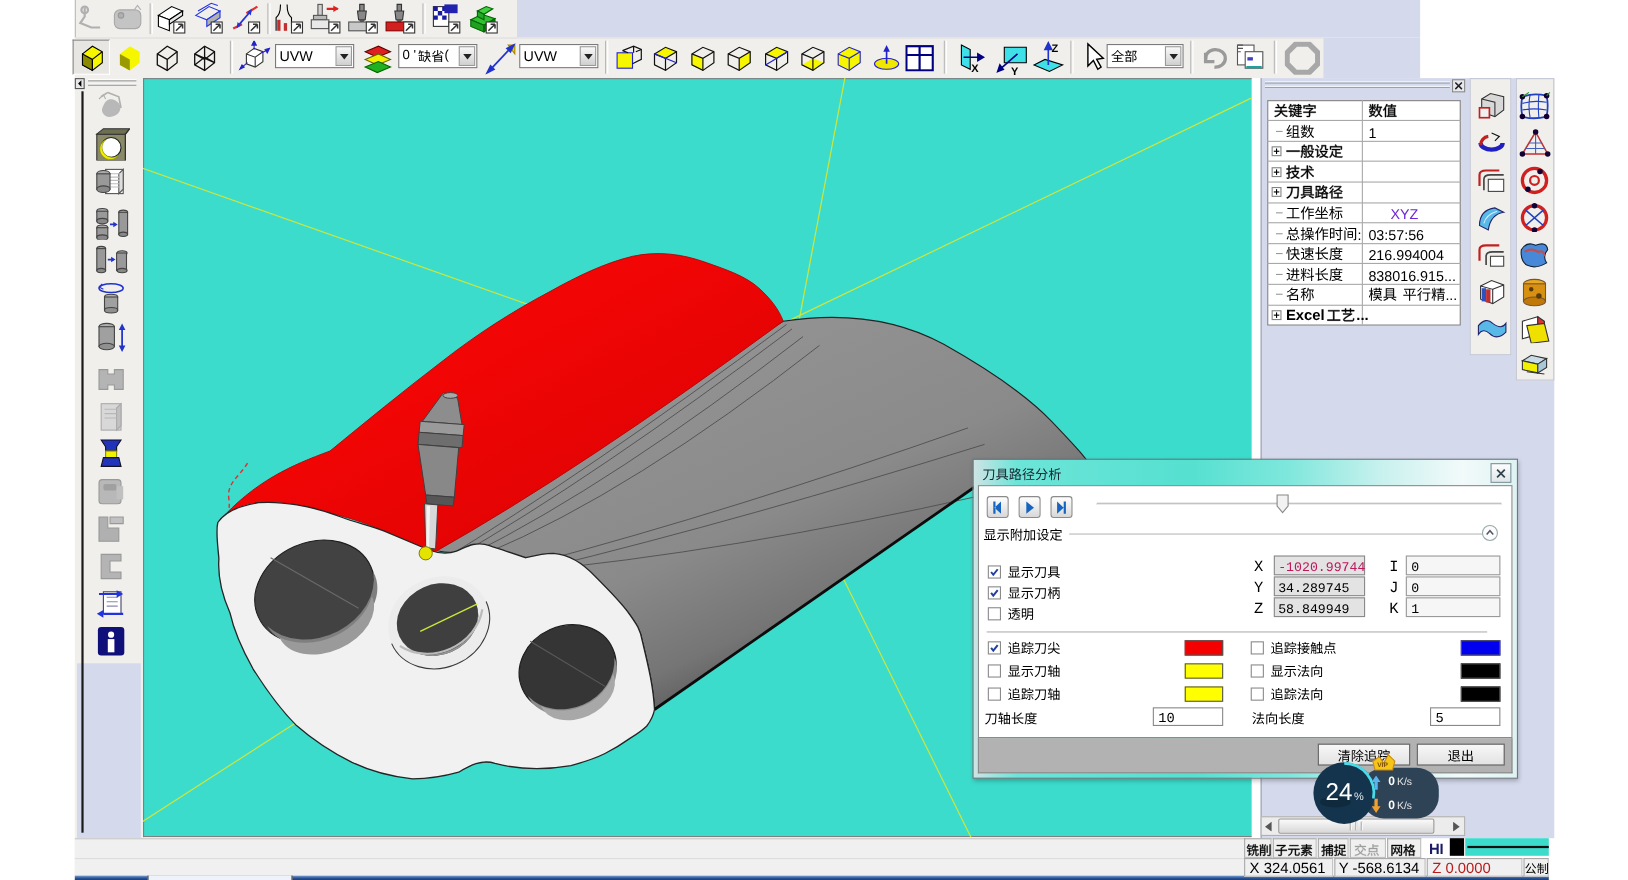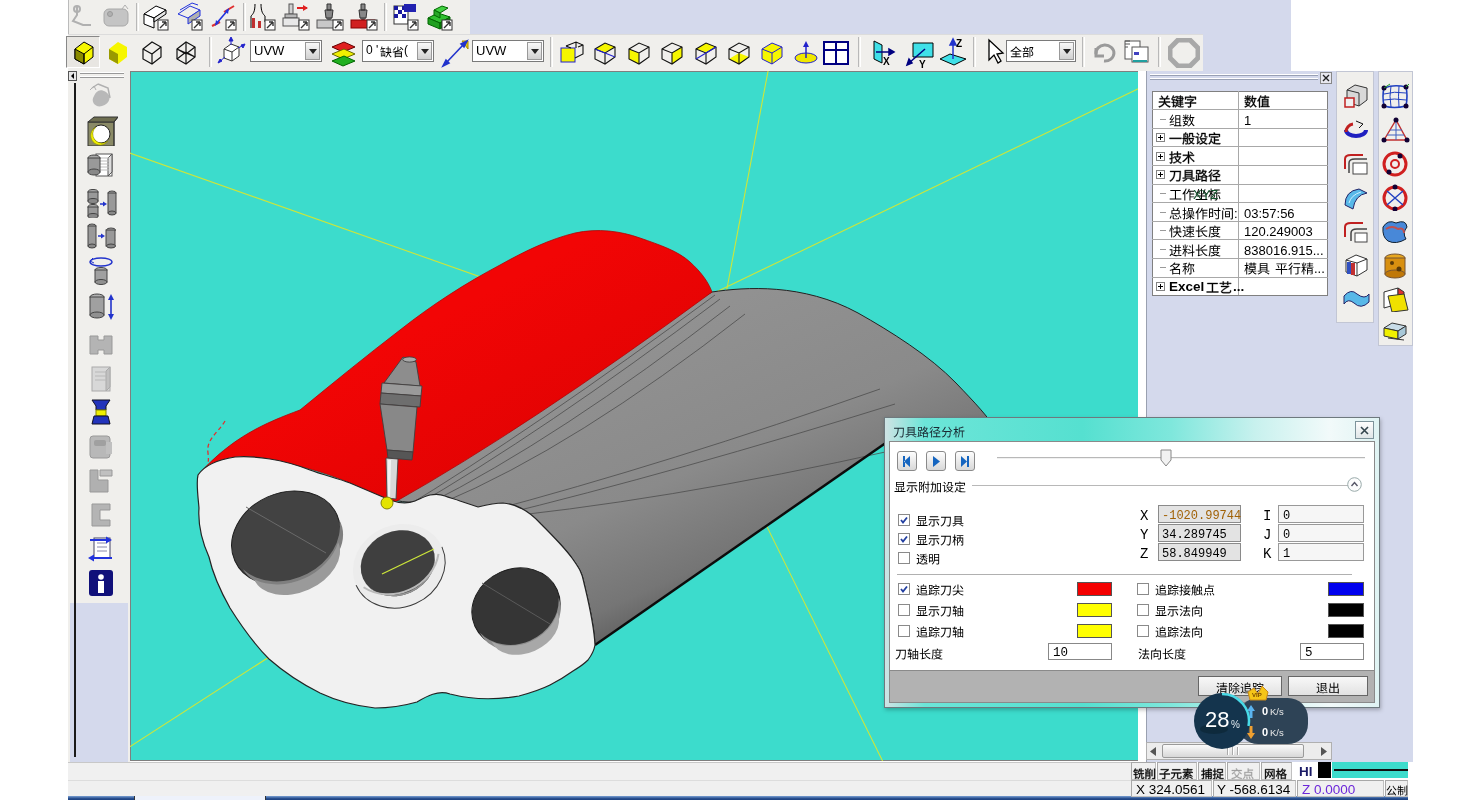--- a/index.html
+++ b/index.html
@@ -161,21 +161,21 @@
       </svg></div>
 <div style="position:absolute;left:1160px;top:193.0px;width:6px;height:1px;background:#9a9a9a;"></div>
 <div style="position:absolute;left:1169px;top:187.0px;width:52px;height:13px"><svg width="52" height="13" viewBox="0 0 52 13">
         <g fill="#000" transform="translate(0,11.44) scale(0.01300,-0.01300)">
           <path transform="translate(0,0)" d="M52 72V-3H951V72H539V650H900V727H104V650H456V72Z"></path>
           <path transform="translate(1000,0)" d="M526 828C476 681 395 536 305 442C322 430 351 404 363 391C414 447 463 520 506 601H575V-79H651V164H952V235H651V387H939V456H651V601H962V673H542C563 717 582 763 598 809ZM285 836C229 684 135 534 36 437C50 420 72 379 80 362C114 397 147 437 179 481V-78H254V599C293 667 329 741 357 814Z"></path>
           <path transform="translate(2000,0)" d="M734 791C703 636 637 505 536 424V828H460V294H125V222H460V30H53V-41H950V30H536V222H881V294H536V413C553 400 577 377 588 365C642 411 687 470 724 540C789 475 859 398 895 347L948 401C907 455 824 539 755 605C777 658 795 716 808 778ZM244 794C210 625 143 483 37 395C54 383 84 357 96 342C155 396 204 466 243 548C295 494 351 432 380 391L432 445C398 490 329 560 272 616C291 667 307 723 319 782Z"></path>
           <path transform="translate(3000,0)" d="M466 764V693H902V764ZM779 325C826 225 873 95 888 16L957 41C940 120 892 247 843 345ZM491 342C465 236 420 129 364 57C381 49 411 28 425 18C479 94 529 211 560 327ZM422 525V454H636V18C636 5 632 1 617 0C604 0 557 -1 505 1C515 -22 526 -54 529 -76C599 -76 645 -74 674 -62C703 -49 712 -26 712 17V454H956V525ZM202 840V628H49V558H186C153 434 88 290 24 215C38 196 58 165 66 145C116 209 165 314 202 422V-79H277V444C311 395 351 333 368 301L412 360C392 388 306 498 277 531V558H408V628H277V840Z"></path>
         </g>
       </svg></div>
-<div style="position:absolute;left:1193px;top:187.0px;font:normal 13px 'Liberation Sans', sans-serif;color:#14532d;white-space:pre;">XYZ</div>
+<div style="position:absolute;left:1264px;top:187.0px;font:normal 13px 'Liberation Sans', sans-serif;color:#6d28d9;white-space:pre;">XYZ</div>
 <div style="position:absolute;left:1160px;top:211.60000000000002px;width:6px;height:1px;background:#9a9a9a;"></div>
 <div style="position:absolute;left:1169px;top:205.60000000000002px;width:65px;height:13px"><svg width="65" height="13" viewBox="0 0 65 13">
         <g fill="#000" transform="translate(0,11.44) scale(0.01300,-0.01300)">
           <path transform="translate(0,0)" d="M759 214C816 145 875 52 897 -10L958 28C936 91 875 180 816 247ZM412 269C478 224 554 153 591 104L647 152C609 199 532 267 465 311ZM281 241V34C281 -47 312 -69 431 -69C455 -69 630 -69 656 -69C748 -69 773 -41 784 74C762 78 730 90 713 101C707 13 700 -1 650 -1C611 -1 464 -1 435 -1C371 -1 360 5 360 35V241ZM137 225C119 148 84 60 43 9L112 -24C157 36 190 130 208 212ZM265 567H737V391H265ZM186 638V319H820V638H657C692 689 729 751 761 808L684 839C658 779 614 696 575 638H370L429 668C411 715 365 784 321 836L257 806C299 755 341 685 358 638Z"></path>
           <path transform="translate(1000,0)" d="M527 742H758V637H527ZM461 799V580H827V799ZM420 480H552V366H420ZM730 480H866V366H730ZM159 840V638H46V568H159V349C113 333 71 319 37 308L56 236L159 275V8C159 -4 156 -7 145 -7C136 -7 106 -8 72 -7C82 -26 91 -57 94 -74C145 -74 178 -72 200 -61C222 -49 230 -30 230 8V302L329 340L317 407L230 375V568H323V638H230V840ZM606 310V234H342V171H559C490 97 381 33 277 1C292 -13 314 -40 324 -58C426 -21 533 48 606 130V-81H677V135C740 59 833 -12 918 -49C930 -31 951 -5 967 9C879 40 783 103 722 171H951V234H677V310H929V535H670V310H613V535H361V310Z"></path>
           <path transform="translate(2000,0)" d="M526 828C476 681 395 536 305 442C322 430 351 404 363 391C414 447 463 520 506 601H575V-79H651V164H952V235H651V387H939V456H651V601H962V673H542C563 717 582 763 598 809ZM285 836C229 684 135 534 36 437C50 420 72 379 80 362C114 397 147 437 179 481V-78H254V599C293 667 329 741 357 814Z"></path>
           <path transform="translate(3000,0)" d="M474 452C527 375 595 269 627 208L693 246C659 307 590 409 536 485ZM324 402V174H153V402ZM324 469H153V688H324ZM81 756V25H153V106H394V756ZM764 835V640H440V566H764V33C764 13 756 6 736 6C714 4 640 4 562 7C573 -15 585 -49 590 -70C690 -70 754 -69 790 -56C826 -44 840 -22 840 33V566H962V640H840V835Z"></path>
           <path transform="translate(4000,0)" d="M91 615V-80H168V615ZM106 791C152 747 204 684 227 644L289 684C265 726 211 785 164 827ZM379 295H619V160H379ZM379 491H619V358H379ZM311 554V98H690V554ZM352 784V713H836V11C836 -2 832 -6 819 -7C806 -7 765 -8 723 -6C733 -25 743 -57 747 -75C808 -75 851 -75 878 -63C904 -50 913 -31 913 11V784Z"></path>
         </g>
       </svg></div>
@@ -183,21 +183,21 @@
 <div style="position:absolute;left:1244px;top:205.60000000000002px;font:normal 13px 'Liberation Sans', sans-serif;color:#000;white-space:pre;">03:57:56</div>
 <div style="position:absolute;left:1160px;top:230.20000000000002px;width:6px;height:1px;background:#9a9a9a;"></div>
 <div style="position:absolute;left:1169px;top:224.20000000000002px;width:52px;height:13px"><svg width="52" height="13" viewBox="0 0 52 13">
         <g fill="#000" transform="translate(0,11.44) scale(0.01300,-0.01300)">
           <path transform="translate(0,0)" d="M170 840V-79H245V840ZM80 647C73 566 55 456 28 390L87 369C114 442 132 558 137 639ZM247 656C277 596 309 517 321 469L377 497C365 544 331 621 300 679ZM805 381H650C654 424 655 466 655 507V610H805ZM580 840V681H384V610H580V507C580 467 579 424 575 381H330V308H565C539 185 473 62 297 -26C314 -40 340 -68 350 -84C518 9 594 133 628 260C686 103 779 -21 920 -83C931 -61 956 -29 974 -13C834 38 738 160 684 308H965V381H879V681H655V840Z"></path>
           <path transform="translate(1000,0)" d="M68 760C124 708 192 634 223 587L283 632C250 679 181 750 125 799ZM266 483H48V413H194V100C148 84 95 42 42 -9L89 -72C142 -10 194 43 231 43C254 43 285 14 327 -11C397 -50 482 -61 600 -61C695 -61 869 -55 941 -50C942 -29 954 5 962 24C865 14 717 7 602 7C494 7 408 13 344 50C309 69 286 87 266 97ZM428 528H587V400H428ZM660 528H827V400H660ZM587 839V736H318V671H587V588H358V340H554C496 255 398 174 306 135C322 121 344 96 355 78C437 121 525 198 587 283V49H660V281C744 220 833 147 880 95L928 145C875 201 773 279 684 340H899V588H660V671H945V736H660V839Z"></path>
           <path transform="translate(2000,0)" d="M769 818C682 714 536 619 395 561C414 547 444 517 458 500C593 567 745 671 844 786ZM56 449V374H248V55C248 15 225 0 207 -7C219 -23 233 -56 238 -74C262 -59 300 -47 574 27C570 43 567 75 567 97L326 38V374H483C564 167 706 19 914 -51C925 -28 949 3 967 20C775 75 635 202 561 374H944V449H326V835H248V449Z"></path>
           <path transform="translate(3000,0)" d="M386 644V557H225V495H386V329H775V495H937V557H775V644H701V557H458V644ZM701 495V389H458V495ZM757 203C713 151 651 110 579 78C508 111 450 153 408 203ZM239 265V203H369L335 189C376 133 431 86 497 47C403 17 298 -1 192 -10C203 -27 217 -56 222 -74C347 -60 469 -35 576 7C675 -37 792 -65 918 -80C927 -61 946 -31 962 -15C852 -5 749 15 660 46C748 93 821 157 867 243L820 268L807 265ZM473 827C487 801 502 769 513 741H126V468C126 319 119 105 37 -46C56 -52 89 -68 104 -80C188 78 201 309 201 469V670H948V741H598C586 773 566 813 548 845Z"></path>
         </g>
       </svg></div>
-<div style="position:absolute;left:1244px;top:224.20000000000002px;font:normal 13px 'Liberation Sans', sans-serif;color:#000;white-space:pre;">120.249003</div>
+<div style="position:absolute;left:1244px;top:224.20000000000002px;font:normal 13px 'Liberation Sans', sans-serif;color:#000;white-space:pre;">216.994004</div>
 <div style="position:absolute;left:1160px;top:248.8px;width:6px;height:1px;background:#9a9a9a;"></div>
 <div style="position:absolute;left:1169px;top:242.8px;width:52px;height:13px"><svg width="52" height="13" viewBox="0 0 52 13">
         <g fill="#000" transform="translate(0,11.44) scale(0.01300,-0.01300)">
           <path transform="translate(0,0)" d="M81 778C136 728 203 655 234 609L292 657C259 701 190 770 135 819ZM720 819V658H555V819H481V658H339V586H481V469L479 407H333V335H471C456 259 423 185 348 128C364 117 392 89 402 74C491 142 530 239 545 335H720V80H795V335H944V407H795V586H924V658H795V819ZM555 586H720V407H553L555 468ZM262 478H50V408H188V121C143 104 91 60 38 2L88 -66C140 2 189 61 223 61C245 61 277 28 319 2C388 -42 472 -53 596 -53C691 -53 871 -47 942 -43C943 -21 955 15 964 35C867 24 716 16 598 16C485 16 401 23 335 64C302 85 281 104 262 115Z"></path>
           <path transform="translate(1000,0)" d="M54 762C80 692 104 600 108 540L168 555C161 615 138 707 109 777ZM377 780C363 712 334 613 311 553L360 537C386 594 418 688 443 763ZM516 717C574 682 643 627 674 589L714 646C681 684 612 735 554 769ZM465 465C524 433 597 381 632 345L669 405C634 441 560 488 500 518ZM47 504V434H188C152 323 89 191 31 121C44 102 62 70 70 48C119 115 170 225 208 333V-79H278V334C315 276 361 200 379 162L429 221C407 254 307 388 278 420V434H442V504H278V837H208V504ZM440 203 453 134 765 191V-79H837V204L966 227L954 296L837 275V840H765V262Z"></path>
           <path transform="translate(2000,0)" d="M769 818C682 714 536 619 395 561C414 547 444 517 458 500C593 567 745 671 844 786ZM56 449V374H248V55C248 15 225 0 207 -7C219 -23 233 -56 238 -74C262 -59 300 -47 574 27C570 43 567 75 567 97L326 38V374H483C564 167 706 19 914 -51C925 -28 949 3 967 20C775 75 635 202 561 374H944V449H326V835H248V449Z"></path>
           <path transform="translate(3000,0)" d="M386 644V557H225V495H386V329H775V495H937V557H775V644H701V557H458V644ZM701 495V389H458V495ZM757 203C713 151 651 110 579 78C508 111 450 153 408 203ZM239 265V203H369L335 189C376 133 431 86 497 47C403 17 298 -1 192 -10C203 -27 217 -56 222 -74C347 -60 469 -35 576 7C675 -37 792 -65 918 -80C927 -61 946 -31 962 -15C852 -5 749 15 660 46C748 93 821 157 867 243L820 268L807 265ZM473 827C487 801 502 769 513 741H126V468C126 319 119 105 37 -46C56 -52 89 -68 104 -80C188 78 201 309 201 469V670H948V741H598C586 773 566 813 548 845Z"></path>
         </g>
       </svg></div>
 <div style="position:absolute;left:1244px;top:242.8px;font:normal 13px 'Liberation Sans', sans-serif;color:#000;white-space:pre;">838016.915...</div>
@@ -309,21 +309,21 @@
       </svg></div>
 <div style="position:absolute;left:898px;top:552px;width:12px;height:12px;background:#fff;border:1px solid #8a8a8a;"></div>
 <div style="position:absolute;left:916px;top:551px;width:24px;height:12px"><svg width="24" height="12" viewBox="0 0 24 12">
         <g fill="#000" transform="translate(0,10.56) scale(0.01200,-0.01200)">
           <path transform="translate(0,0)" d="M61 765C119 716 187 646 216 597L278 644C246 692 177 760 118 806ZM854 824C736 797 518 780 338 773C345 758 353 734 355 719C430 721 512 725 593 732V655H313V596H547C480 526 377 462 283 431C298 418 318 393 329 377C421 413 523 483 593 561V427H665V564C732 487 831 417 923 381C934 398 954 423 969 436C874 465 773 528 709 596H952V655H665V738C754 747 837 759 903 773ZM392 403V344H508C490 237 446 158 309 115C324 102 343 76 350 60C506 113 558 210 579 344H699C691 312 683 280 674 255H844C835 180 826 147 813 135C805 128 797 127 780 127C763 127 716 128 668 132C678 115 685 91 686 74C736 70 784 70 808 72C835 73 854 78 870 94C892 115 904 166 916 283C917 293 918 311 918 311H756L777 403ZM251 456H56V386H179V83C136 63 90 27 45 -15L95 -80C152 -18 206 34 243 34C265 34 296 5 335 -19C401 -58 484 -68 600 -68C698 -68 867 -63 945 -58C946 -36 958 1 966 20C867 10 715 3 601 3C495 3 411 9 349 46C301 74 278 98 251 100Z"></path>
           <path transform="translate(1000,0)" d="M338 451V252H151V451ZM338 519H151V710H338ZM80 779V88H151V182H408V779ZM854 727V554H574V727ZM501 797V441C501 285 484 94 314 -35C330 -46 358 -71 369 -87C484 1 535 122 558 241H854V19C854 1 847 -5 829 -5C812 -6 749 -7 684 -4C695 -25 708 -57 711 -78C798 -78 852 -76 885 -64C917 -52 928 -28 928 19V797ZM854 486V309H568C573 354 574 399 574 440V486Z"></path>
         </g>
       </svg></div>
 <div style="position:absolute;left:1140px;top:508px;font:normal 14px 'Liberation Mono', monospace;color:#000;white-space:pre;">X</div>
 <div style="position:absolute;left:1158px;top:505px;width:83px;height:18px;background:#e3e3e3;border:1px solid #8a8a8a;"></div>
-<div style="position:absolute;left:1162px;top:509px;font:normal 12px 'Liberation Mono', monospace;color:#a16207;white-space:pre;">-1020.99744</div>
+<div style="position:absolute;left:1162px;top:509px;font:normal 12px 'Liberation Mono', monospace;color:#be185d;white-space:pre;">-1020.99744</div>
 <div style="position:absolute;left:1140px;top:527px;font:normal 14px 'Liberation Mono', monospace;color:#000;white-space:pre;">Y</div>
 <div style="position:absolute;left:1158px;top:524px;width:83px;height:18px;background:#e3e3e3;border:1px solid #8a8a8a;"></div>
 <div style="position:absolute;left:1162px;top:528px;font:normal 12px 'Liberation Mono', monospace;color:#000;white-space:pre;">34.289745</div>
 <div style="position:absolute;left:1140px;top:546px;font:normal 14px 'Liberation Mono', monospace;color:#000;white-space:pre;">Z</div>
 <div style="position:absolute;left:1158px;top:543px;width:83px;height:18px;background:#e3e3e3;border:1px solid #8a8a8a;"></div>
 <div style="position:absolute;left:1162px;top:547px;font:normal 12px 'Liberation Mono', monospace;color:#000;white-space:pre;">58.849949</div>
 <div style="position:absolute;left:1263px;top:508px;font:normal 14px 'Liberation Mono', monospace;color:#000;white-space:pre;">I</div>
 <div style="position:absolute;left:1278px;top:505px;width:86px;height:18px;background:#f6f6f6;border:1px solid #999;"></div>
 <div style="position:absolute;left:1283px;top:509px;font:normal 12px 'Liberation Mono', monospace;color:#000;white-space:pre;">0</div>
 <div style="position:absolute;left:1263px;top:527px;font:normal 14px 'Liberation Mono', monospace;color:#000;white-space:pre;">J</div>
@@ -458,21 +458,21 @@
 <div style="position:absolute;left:1196px;top:712px;width:22px;height:18px;background:#1d3c50;border-radius:8px;"></div>
 <svg style="position:absolute;left:1246px;top:684px;" width="24" height="20" viewBox="0 0 24 20">
       <path d="M2 8 L8 4 L12 10 L16 2 L22 8 L20 16 L4 16 Z" fill="#f5c518" stroke="#c8881a" stroke-width="1"></path>
       <text x="6" y="13" font-family="Liberation Sans" font-size="6" font-weight="bold" fill="#7a4a00">VIP</text>
     </svg>
 <div style="position:absolute;left:1194px;top:693px;width:56px;height:56px;background:#14344d;border-radius:50%;"></div>
 <svg style="position:absolute;left:1192px;top:691px;" width="60" height="60" viewBox="0 0 60 60">
       <path d="M30 3 A 27 27 0 0 1 56.5 35" fill="none" stroke="#49dbe8" stroke-width="2.5"></path>
       <ellipse cx="22" cy="38" rx="14" ry="5" fill="#0d2838" opacity="0.8"></ellipse>
     </svg>
-<div style="position:absolute;left:1205px;top:707px;font:normal 22px 'Liberation Sans', sans-serif;color:#fff;white-space:pre;">28</div>
+<div style="position:absolute;left:1205px;top:707px;font:normal 22px 'Liberation Sans', sans-serif;color:#fff;white-space:pre;">24</div>
 <div style="position:absolute;left:1231px;top:719px;font:normal 10px 'Liberation Sans', sans-serif;color:#dfe8ee;white-space:pre;">%</div>
 <div style="position:absolute;left:1131px;top:762px;width:25px;height:18px;background:#f0f0f0;border:1px solid #c0c0c0;border-top-color:#a8a8a8;border-left-color:#a8a8a8;"></div>
 <div style="position:absolute;left:1133px;top:766px;width:23.0px;height:11.5px"><svg width="23" height="12" viewBox="0 0 23 12">
         <g fill="#000" stroke="#000" stroke-width="28" transform="translate(0,10.12) scale(0.01150,-0.01150)">
           <path transform="translate(0,0)" d="M438 418V350H564C557 173 535 45 405 -28C422 -40 442 -66 451 -82C595 3 626 149 635 350H730V40C730 -23 736 -40 753 -53C768 -66 794 -71 814 -71C826 -71 858 -71 872 -71C891 -71 913 -68 927 -62C943 -54 954 -42 960 -22C966 -4 970 48 971 93C951 99 925 112 911 125C910 76 909 38 906 21C904 5 899 -4 893 -6C888 -10 876 -11 865 -11C855 -11 837 -11 828 -11C819 -11 812 -9 807 -6C800 -2 799 11 799 32V350H957V418H737V601H923V669H737V840H665V669H571C583 710 593 753 601 797L533 808C513 691 477 579 421 505C438 498 470 481 483 471C508 507 530 551 548 601H665V418ZM178 837C148 745 97 657 37 597C50 582 69 545 75 530C107 563 137 604 164 649H410V720H203C218 752 232 785 243 818ZM62 344V275H206V77C206 34 175 6 158 -4C170 -19 188 -50 194 -67C209 -51 236 -34 404 60C399 75 392 104 390 124L275 64V275H417V344H275V479H395V547H106V479H206V344Z"></path>
           <path transform="translate(1000,0)" d="M615 721V169H688V721ZM841 821V20C841 1 833 -5 814 -6C795 -6 733 -7 661 -5C673 -26 685 -60 689 -81C781 -81 837 -79 870 -67C901 -54 915 -32 915 20V821ZM59 779C88 718 119 637 131 585L197 611C184 663 152 742 121 801ZM476 810C458 748 423 661 395 607L458 588C488 640 523 720 552 790ZM88 564V-75H160V161H434V16C434 2 429 -2 415 -3C400 -3 352 -4 301 -2C310 -21 319 -52 322 -71C398 -71 442 -71 470 -59C498 -47 506 -25 506 15V564H332V841H257V564ZM434 226H160V328H434ZM434 393H160V493H434Z"></path>
         </g>
       </svg></div>
 <div style="position:absolute;left:1157px;top:762px;width:40px;height:18px;background:#f0f0f0;border:1px solid #c0c0c0;border-top-color:#a8a8a8;border-left-color:#a8a8a8;"></div>
 <div style="position:absolute;left:1159px;top:766px;width:34.5px;height:11.5px"><svg width="34" height="12" viewBox="0 0 34 12">
@@ -505,21 +505,21 @@
       </svg></div>
 <div style="position:absolute;left:1299px;top:764px;font:bold 13.5px 'Liberation Sans', sans-serif;color:#1a1a66;white-space:pre;">HI</div>
 <div style="position:absolute;left:1318px;top:762px;width:13px;height:16px;background:#000;"></div>
 <div style="position:absolute;left:1332px;top:762px;width:76px;height:16px;background:#3cdccc;"></div>
 <div style="position:absolute;left:1334px;top:769px;width:74px;height:2px;background:#111;"></div>
 <div style="position:absolute;left:1131px;top:780px;width:81px;height:17px;background:#f0f0f0;border:1px solid #c0c0c0;border-top-color:#a8a8a8;border-left-color:#a8a8a8;"></div>
 <div style="position:absolute;left:1136px;top:782px;font:normal 13.5px 'Liberation Sans', sans-serif;color:#000;white-space:pre;">X 324.0561</div>
 <div style="position:absolute;left:1213px;top:780px;width:83px;height:17px;background:#f0f0f0;border:1px solid #c0c0c0;border-top-color:#a8a8a8;border-left-color:#a8a8a8;"></div>
 <div style="position:absolute;left:1217px;top:782px;font:normal 13.5px 'Liberation Sans', sans-serif;color:#000;white-space:pre;">Y -568.6134</div>
 <div style="position:absolute;left:1297px;top:780px;width:87px;height:17px;background:#f0f0f0;border:1px solid #c0c0c0;border-top-color:#a8a8a8;border-left-color:#a8a8a8;"></div>
-<div style="position:absolute;left:1302px;top:782px;font:normal 13.5px 'Liberation Sans', sans-serif;color:#6d28d9;white-space:pre;">Z 0.0000</div>
+<div style="position:absolute;left:1302px;top:782px;font:normal 13.5px 'Liberation Sans', sans-serif;color:#b91c1c;white-space:pre;">Z 0.0000</div>
 <div style="position:absolute;left:1385px;top:780px;width:23px;height:17px;background:#f0f0f0;border:1px solid #c0c0c0;border-top-color:#a8a8a8;border-left-color:#a8a8a8;"></div>
 <div style="position:absolute;left:1386px;top:782px;width:22px;height:11px"><svg width="22" height="11" viewBox="0 0 22 11">
         <g fill="#000" transform="translate(0,9.68) scale(0.01100,-0.01100)">
           <path transform="translate(0,0)" d="M324 811C265 661 164 517 51 428C71 416 105 389 120 374C231 473 337 625 404 789ZM665 819 592 789C668 638 796 470 901 374C916 394 944 423 964 438C860 521 732 681 665 819ZM161 -14C199 0 253 4 781 39C808 -2 831 -41 848 -73L922 -33C872 58 769 199 681 306L611 274C651 224 694 166 734 109L266 82C366 198 464 348 547 500L465 535C385 369 263 194 223 149C186 102 159 72 132 65C143 43 157 3 161 -14Z"></path>
           <path transform="translate(1000,0)" d="M676 748V194H747V748ZM854 830V23C854 7 849 2 834 2C815 1 759 1 700 3C710 -20 721 -55 725 -76C800 -76 855 -74 885 -62C916 -48 928 -26 928 24V830ZM142 816C121 719 87 619 41 552C60 545 93 532 108 524C125 553 142 588 158 627H289V522H45V453H289V351H91V2H159V283H289V-79H361V283H500V78C500 67 497 64 486 64C475 63 442 63 400 65C409 46 418 19 421 -1C476 -1 515 0 538 11C563 23 569 42 569 76V351H361V453H604V522H361V627H565V696H361V836H289V696H183C194 730 204 766 212 802Z"></path>
         </g>
       </svg></div>
 <div style="position:absolute;left:66px;top:36px;width:34px;height:32px;background:#e8e6e2;border:1px solid #888;border-right-color:#fff;border-bottom-color:#fff;"></div>
 <svg style="position:absolute;left:69px;top:39px;" width="28" height="28" viewBox="0 0 28 28">
       <path d="M6 10 L15 3 L24 8 L24 18 L15 25 L6 20 Z" fill="#f6f600" stroke="#000"></path>

